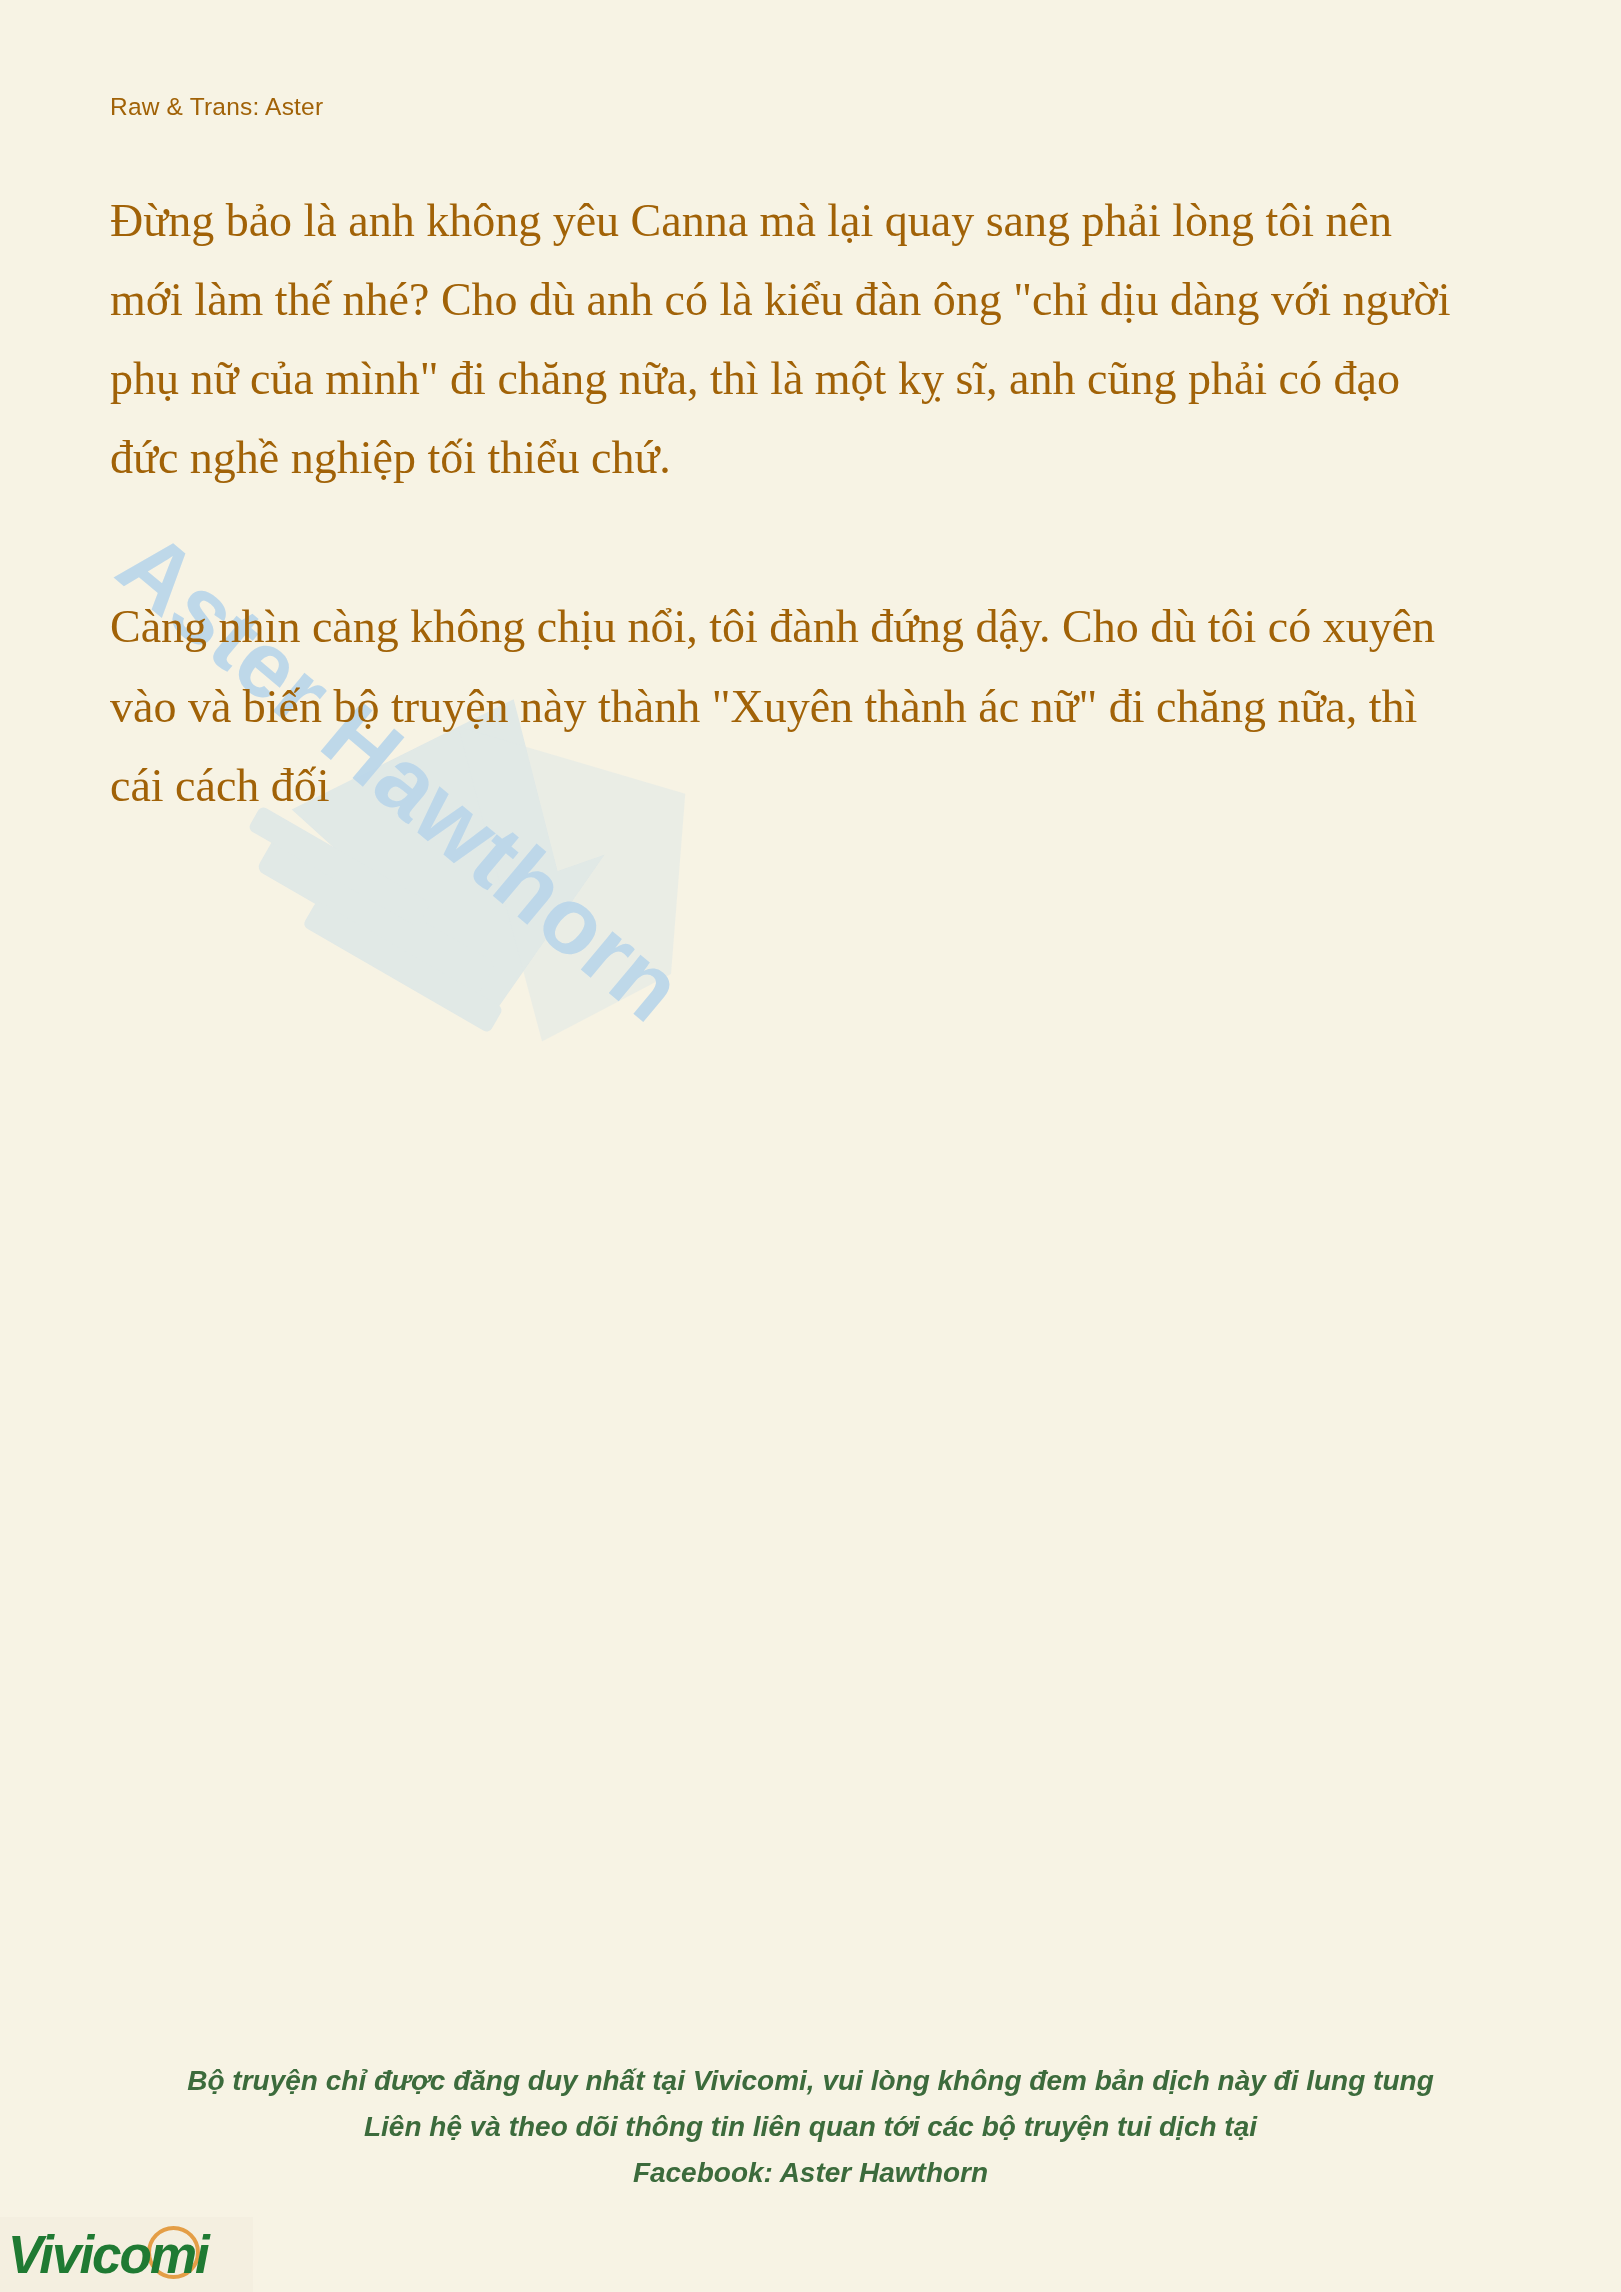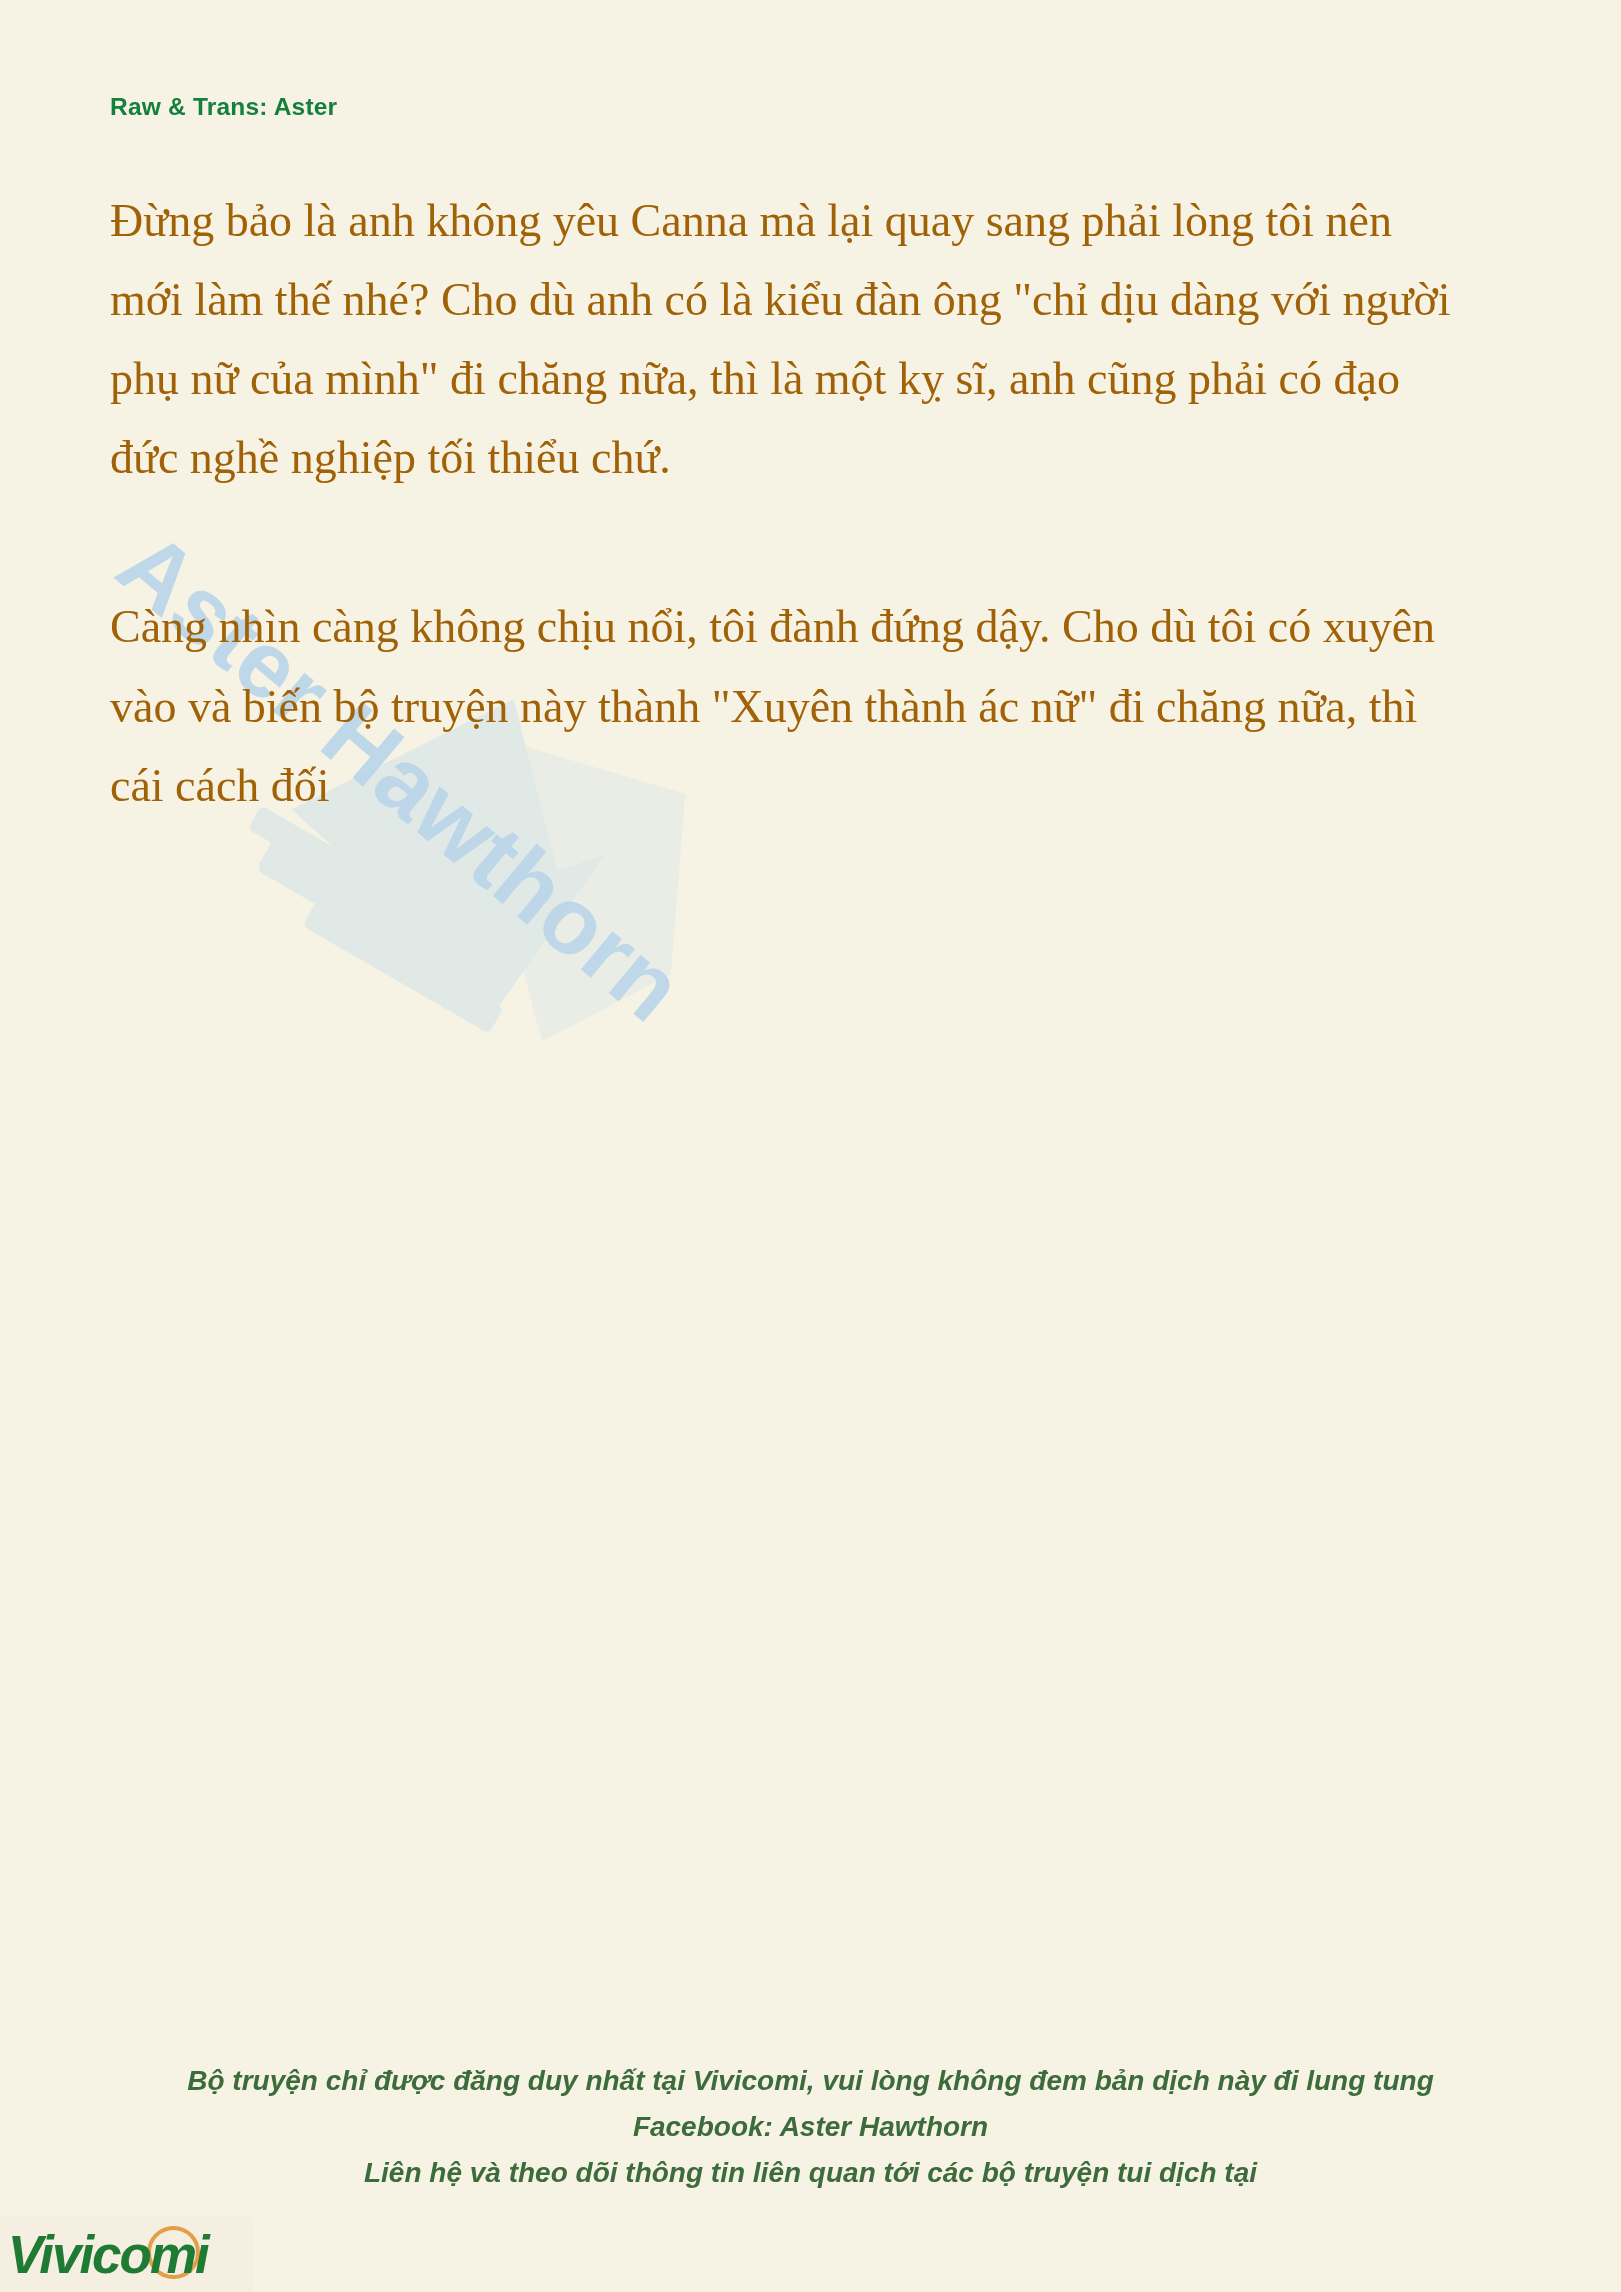--- a/index.html
+++ b/index.html
@@ -19,22 +19,22 @@
     width: 1621px;
     height: 2293px;
     box-sizing: border-box;
   }
   .credit {
     position: absolute;
     top: 93px;
     left: 110px;
     font-family: "Liberation Sans", sans-serif;
     font-size: 24.5px;
-    font-weight: 700;
-    color: #15803d;
+    font-weight: 400;
+    color: #a16207;
     letter-spacing: 0.2px;
   }
   .content {
     position: absolute;
     top: 181px;
     left: 110px;
     width: 1392px;
   }
   .para {
     font-family: "Liberation Serif", serif;
@@ -142,22 +142,22 @@
   </svg>
   <div class="wm-text">Aster Hawthorn</div>
 
   <div class="content">
     <p class="para">Đừng bảo là anh không yêu Canna mà lại quay sang phải lòng tôi nên mới làm thế nhé? Cho dù anh có là kiểu đàn ông "chỉ dịu dàng với người phụ nữ của mình" đi chăng nữa, thì là một kỵ sĩ, anh cũng phải có đạo đức nghề nghiệp tối thiểu chứ.</p>
     <p class="para">Càng nhìn càng không chịu nổi, tôi đành đứng dậy. Cho dù tôi có xuyên vào và biến bộ truyện này thành "Xuyên thành ác nữ" đi chăng nữa, thì cái cách đối</p>
   </div>
 
   <div class="footer">
     <div>Bộ truyện chỉ được đăng duy nhất tại Vivicomi, vui lòng không đem bản dịch này đi lung tung</div>
+    <div>Liên hệ và theo dõi thông tin liên quan tới các bộ truyện tui dịch tại</div>
     <div>Facebook: Aster Hawthorn</div>
-    <div>Liên hệ và theo dõi thông tin liên quan tới các bộ truyện tui dịch tại</div>
   </div>
 
   <div class="logo">
     <div class="logo-shape"></div>
     <div class="logo-accent"></div>
     <div class="logo-text">Vivicomi</div>
   </div>
 
 </div>
 

